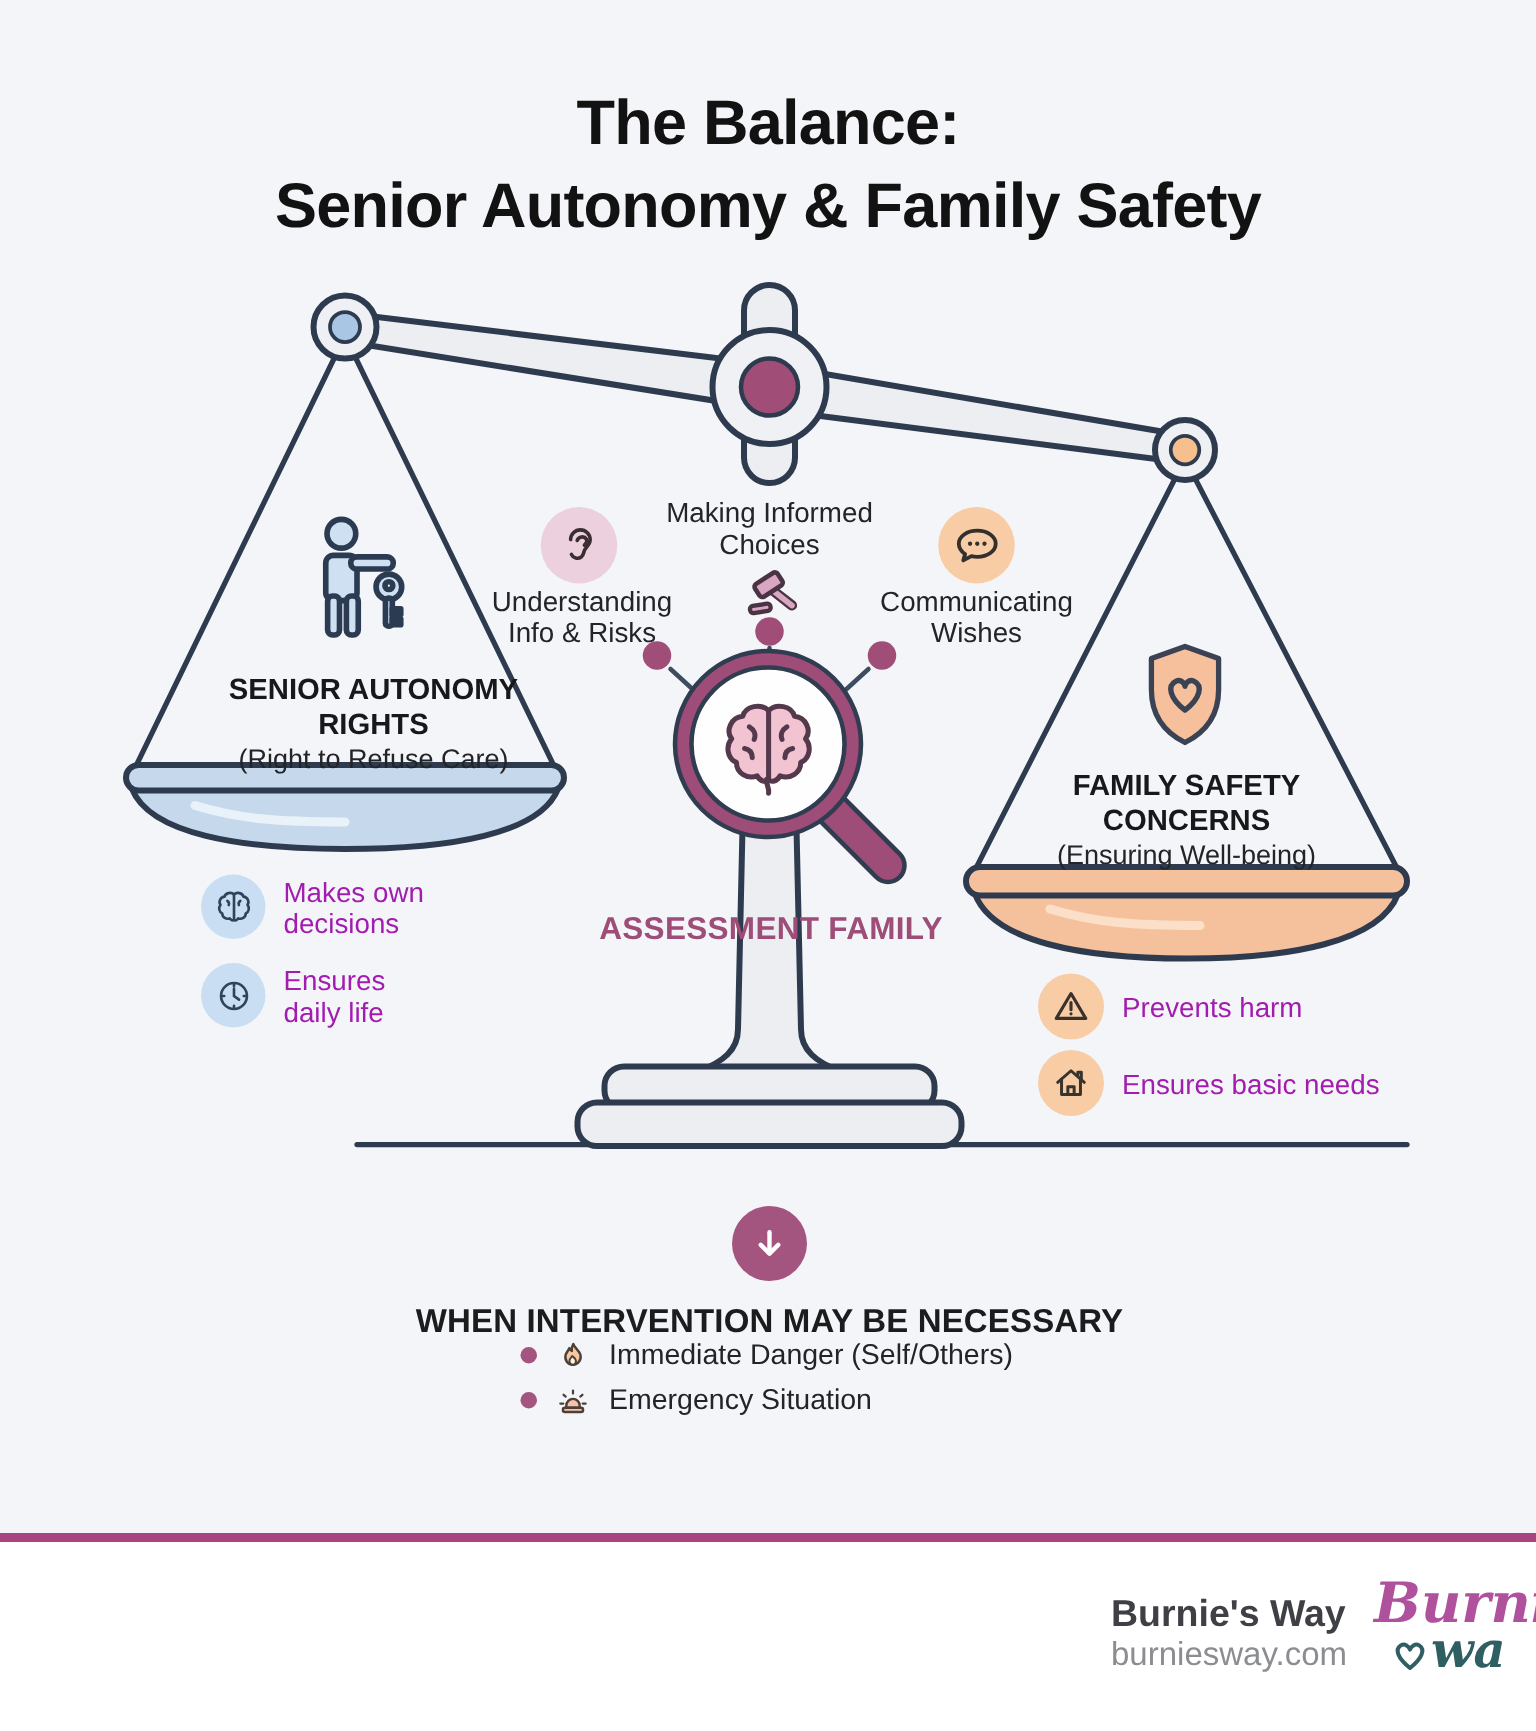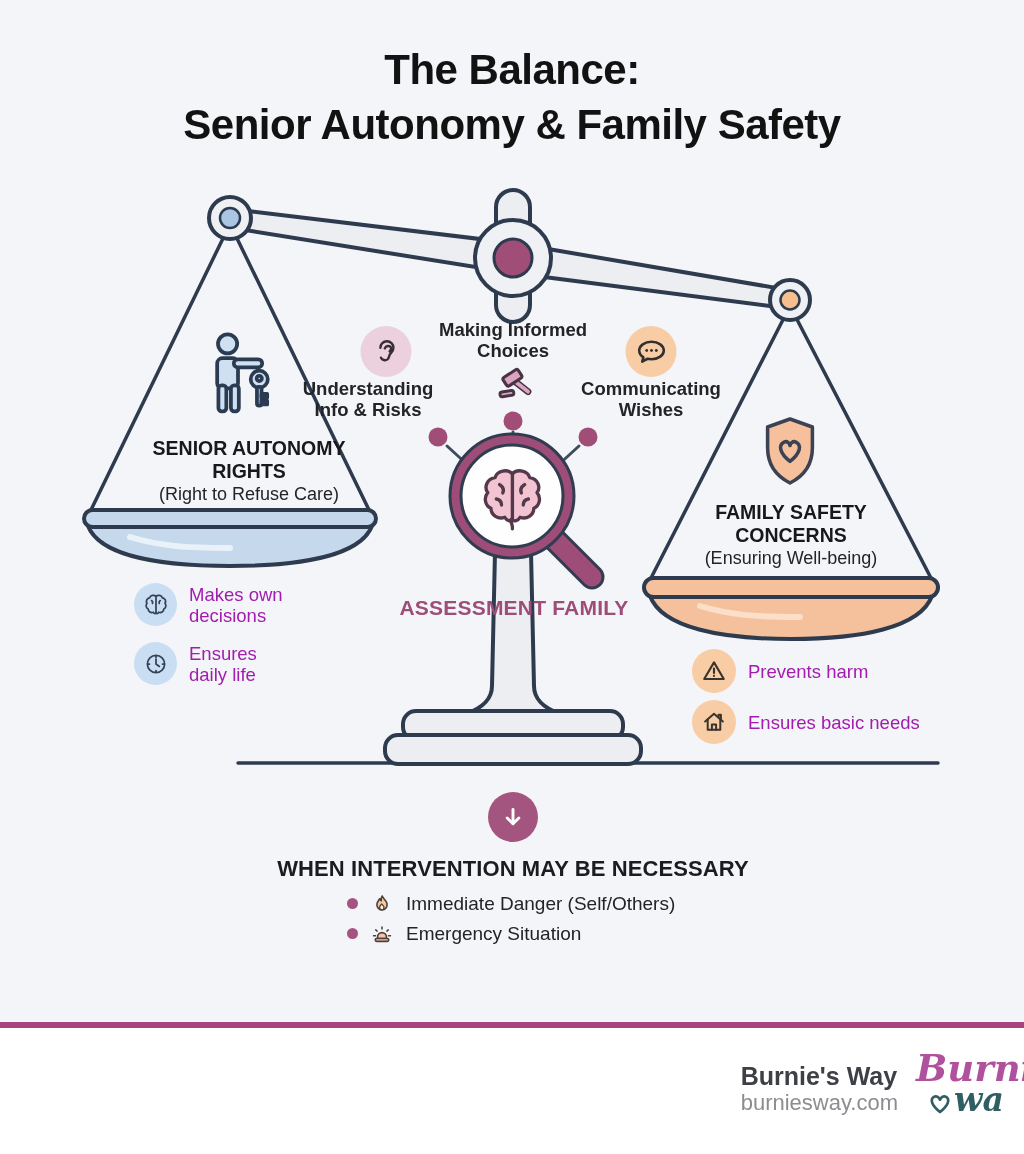--- a/index.html
+++ b/index.html
@@ -2,40 +2,40 @@
 <html><head>
 <meta charset="utf-8">
 <style>
   html,body{margin:0;padding:0;background:#dfe1e6;}
   .page{
     position:relative;width:1024px;height:1154px;margin:0 auto;
     background:#f4f5f8;overflow:hidden;
     font-family:"Liberation Sans","DejaVu Sans",sans-serif;color:#1e1f22;
   }
   .abs{position:absolute;}
-  .cx{transform:translateX(-50%);}
+  .cx{transform:translateX(-50%);margin-top:12px;}
   svg{display:block;}
 
   .title{top:42px;left:512px;width:900px;text-align:center;
     font-size:42px;line-height:55px;font-weight:700;color:#121212;letter-spacing:-0.5px;}
 
   .scale-art{top:0;left:0;}
 
   .pan-label{text-align:center;}
   .pan-title{font-weight:700;font-size:19.5px;line-height:22.5px;color:#17181a;}
   .pan-sub{font-size:18px;line-height:22px;color:#232427;margin-top:1px;}
   .pan-label-left{top:437px;left:249px;width:260px;}
   .pan-label-right{top:501px;left:791px;width:250px;}
 
   .chip{border-radius:50%;display:flex;align-items:center;justify-content:center;}
   .chip-pink{background:#ecd0dd;}
   .chip-orange{background:#f8cda6;}
   .chip-blue{background:#c9def2;}
 
-  .factor-label{text-align:center;font-size:18.5px;line-height:21px;color:#232427;font-weight:bold;}
+  .factor-label{text-align:center;font-size:18.5px;line-height:21px;color:#232427;}
 
   .capacity-heading{top:596px;left:514px;width:320px;text-align:center;
     font-weight:700;font-size:21px;line-height:24px;color:#9d4d78;letter-spacing:0.2px;}
 
   .point-row{display:flex;align-items:center;gap:12px;}
   .point-text{font-size:18.5px;line-height:21px;color:#a21caf;}
 
   .arrow-circle{top:792px;left:513px;width:50px;height:50px;border-radius:50%;
     background:#a4557f;display:flex;align-items:center;justify-content:center;}
 
@@ -161,21 +161,21 @@
     <div class="pan-title">CONCERNS</div>
     <div class="pan-sub">(Ensuring Well-being)</div>
   </div>
 
   <div class="abs cx chip chip-pink" style="top:326px;left:386px;width:51px;height:51px;">
     <svg width="34" height="34" viewBox="0 0 24 24" fill="none" stroke="#3a2e33" stroke-width="1.7" stroke-linecap="round">
       <path d="M7.7 9 a4.6 4.6 0 0 1 9.2 0 c0 2.3 -1.6 3.2 -2.5 4.7 c-.7 1.2 -.5 2.6 -1.7 3.5 a3.1 3.1 0 0 1 -4.6 -1.2"></path>
       <path d="M10.8 9.4 a2.5 2.5 0 0 1 4.4 -.6 c.5 1 -.2 2 -1 2.8"></path>
     </svg>
   </div>
-  <div class="abs cx factor-label" style="top:378px;left:368px;width:180px;">
+  <div class="abs cx factor-label" style="top:378px;left:388px;width:180px;">
     <div>Understanding</div>
     <div>Info &amp; Risks</div>
   </div>
 
   <div class="abs cx factor-label" style="top:319px;left:513px;width:200px;">
     <div>Making Informed</div>
     <div>Choices</div>
   </div>
   <div class="abs cx" style="top:364px;left:513px;">
     <svg width="46" height="46" viewBox="0 0 24 24">

